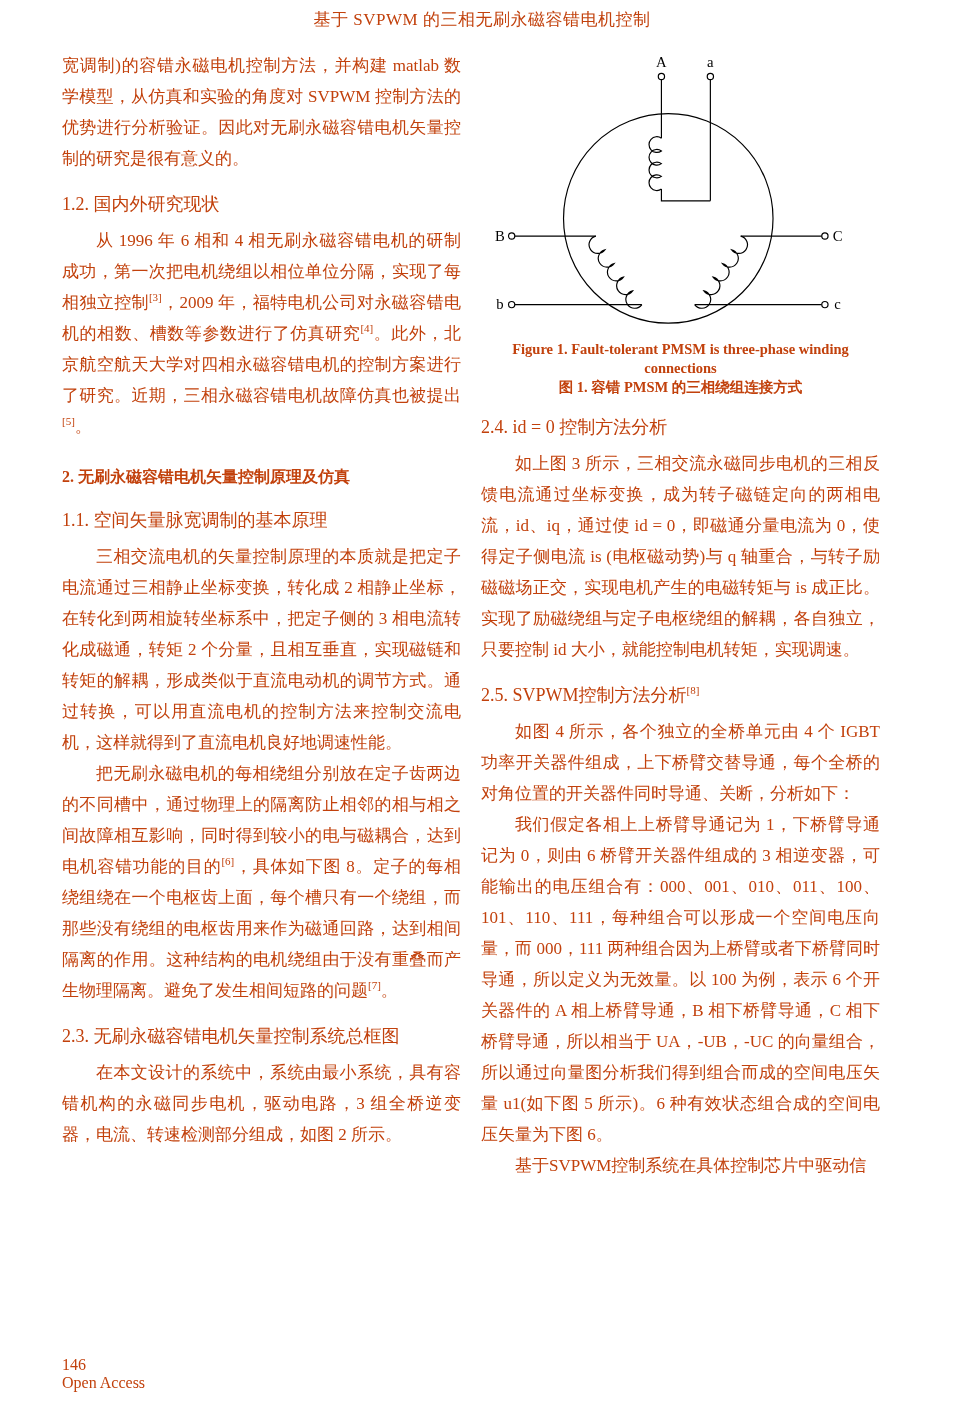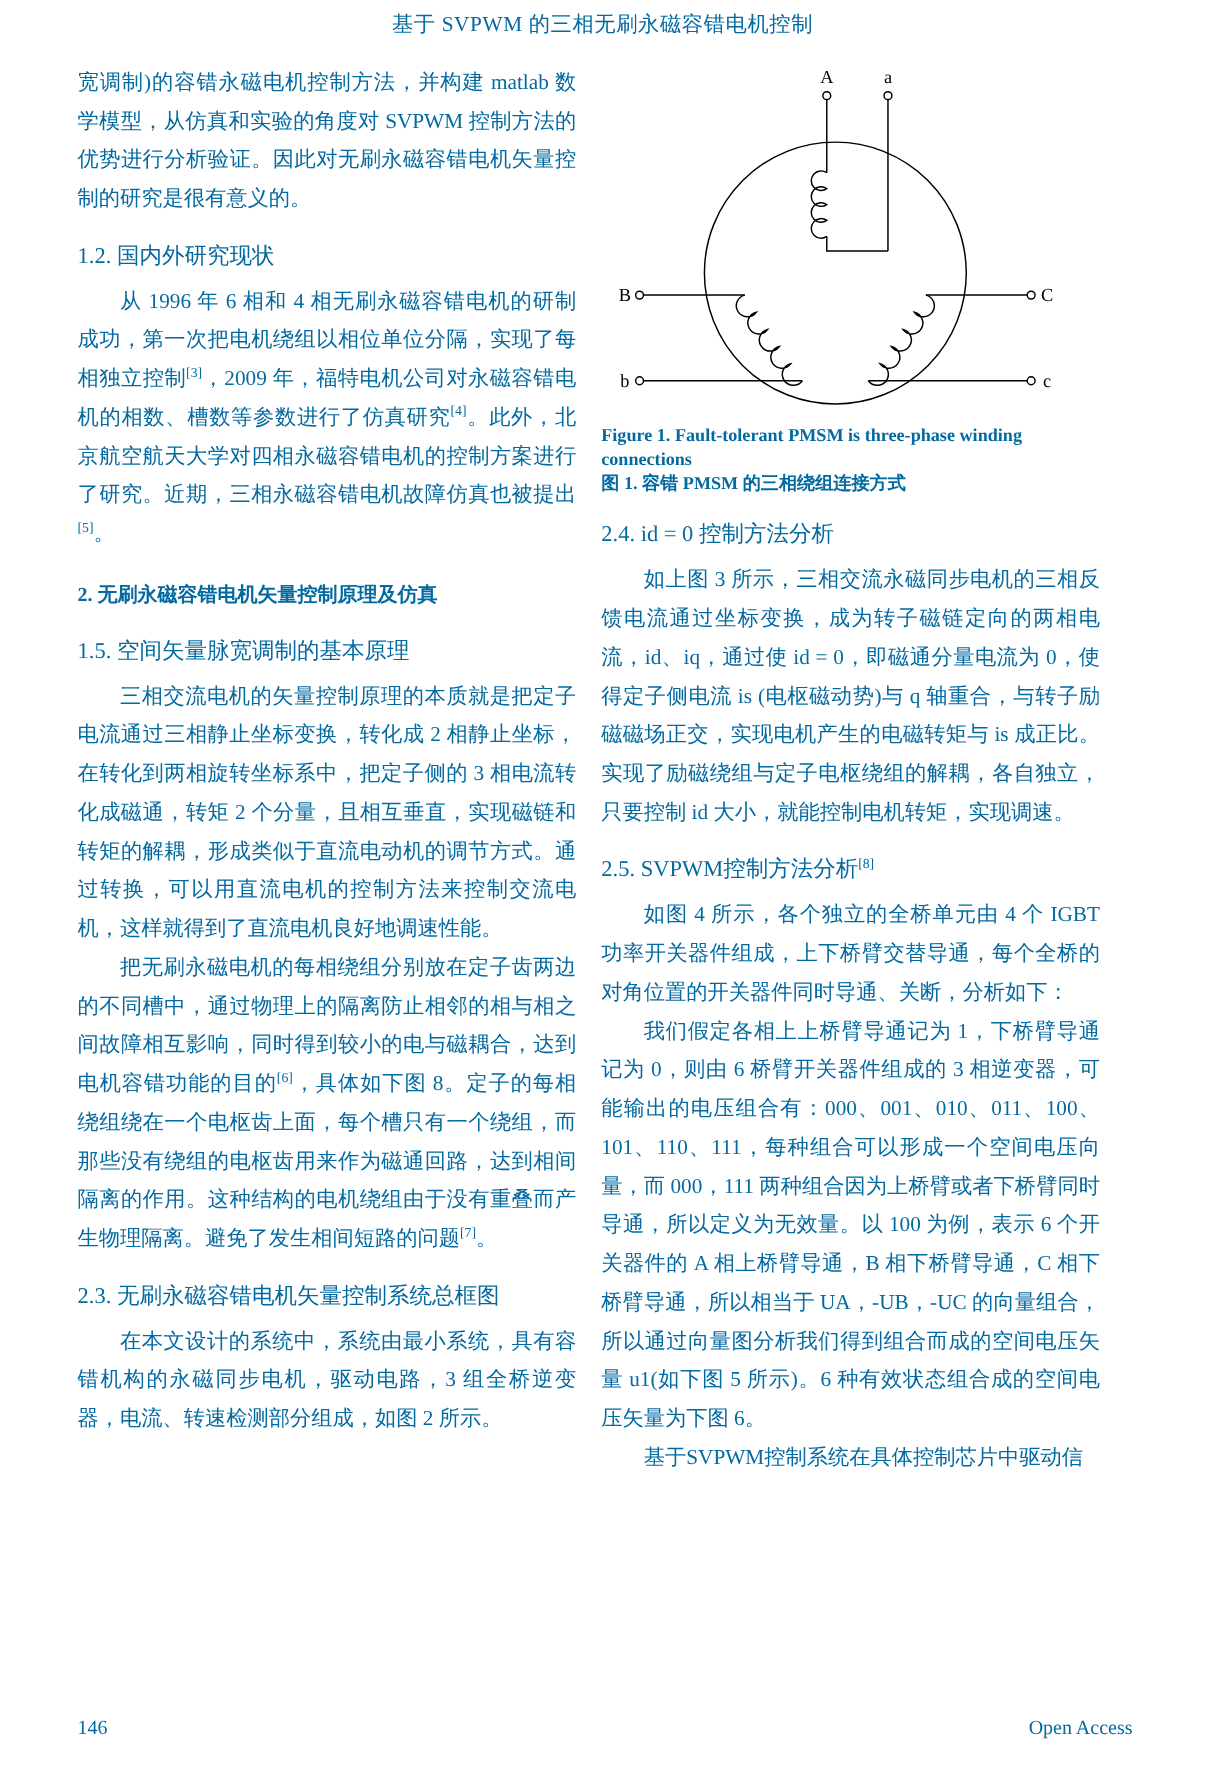--- a/index.html
+++ b/index.html
@@ -1,62 +1,62 @@
 <!DOCTYPE html>
 <html><head>
 <meta charset="utf-8">
 <style>
   * { margin:0; padding:0; box-sizing:border-box; }
   html,body { background:#ffffff; }
   .page {
-    position:relative; width:964px; height:1414px; background:#fff; color:#0369a1;
+    position:relative; width:964px; height:1414px; background:#fff; color:#c2410c;
     font-family:"Liberation Serif","DejaVu Serif",serif; overflow:hidden;
   }
   .running-title {
     position:absolute; top:8px; left:0; width:100%;
     text-align:center; font-size:17px; letter-spacing:0.5px;
   }
   .columns {
     position:absolute; top:50px; left:62px; width:842px;
     display:flex; gap:20px;
   }
   .col { width:399px; }
   p.body {
     font-size:17px; line-height:31px; text-align:justify; text-indent:2em;
   }
   p.noindent { text-indent:0; }
   h3.sec { font-size:18px; line-height:24px; font-weight:normal; margin:18px 0 9px; }
   h2.sec-main { font-size:16px; line-height:26px; font-weight:bold; margin:22px 0 10px; }
   sup { font-size:11px; line-height:0; }
   .figure { margin:2px 0 12px; }
   .fig-svg { display:block; margin:0 auto; }
-  .fig-caption { margin-top:6px; font-weight:bold; font-size:14.5px; line-height:19px; }
+  .fig-caption { margin-top:6px; text-align:center; font-weight:bold; font-size:14.5px; line-height:19px; }
   .footer {
     position:absolute; left:62px; right:58px; bottom:22px;
-    display:flex; justify-content:space-between; font-size:16px;
+    display:flex; justify-content:space-between; font-size:16px;flex-direction:column;
   }
 </style>
 </head>
 <body>
 
 <div class="page">
 
   <div class="running-title">基于 SVPWM 的三相无刷永磁容错电机控制</div>
 
   <div class="columns">
 
     <div class="col">
       <p class="body noindent">宽调制)的容错永磁电机控制方法，并构建 matlab 数学模型，从仿真和实验的角度对 SVPWM 控制方法的优势进行分析验证。因此对无刷永磁容错电机矢量控制的研究是很有意义的。</p>
 
       <h3 class="sec">1.2. 国内外研究现状</h3>
       <p class="body"><span>从 1996 年 6 相和 4 相无刷永磁容错电机的研制成功，第一次把电机绕组以相位单位分隔，实现了每相独立控制</span><sup>[3]</sup><span>，2009 年，福特电机公司对永磁容错电机的相数、槽数等参数进行了仿真研究</span><sup>[4]</sup><span>。此外，北京航空航天大学对四相永磁容错电机的控制方案进行了研究。近期，三相永磁容错电机故障仿真也被提出</span><sup>[5]</sup><span>。</span></p>
 
       <h2 class="sec-main">2. 无刷永磁容错电机矢量控制原理及仿真</h2>
 
-      <h3 class="sec">1.5. 空间矢量脉宽调制的基本原理</h3>
+      <h3 class="sec">1.1. 空间矢量脉宽调制的基本原理</h3>
       <p class="body">三相交流电机的矢量控制原理的本质就是把定子电流通过三相静止坐标变换，转化成 2 相静止坐标，在转化到两相旋转坐标系中，把定子侧的 3 相电流转化成磁通，转矩 2 个分量，且相互垂直，实现磁链和转矩的解耦，形成类似于直流电动机的调节方式。通过转换，可以用直流电机的控制方法来控制交流电机，这样就得到了直流电机良好地调速性能。</p>
 
       <p class="body"><span>把无刷永磁电机的每相绕组分别放在定子齿两边的不同槽中，通过物理上的隔离防止相邻的相与相之间故障相互影响，同时得到较小的电与磁耦合，达到电机容错功能的目的</span><sup>[6]</sup><span>，具体如下图 8。定子的每相绕组绕在一个电枢齿上面，每个槽只有一个绕组，而那些没有绕组的电枢齿用来作为磁通回路，达到相间隔离的作用。这种结构的电机绕组由于没有重叠而产生物理隔离。避免了发生相间短路的问题</span><sup>[7]</sup><span>。</span></p>
 
       <h3 class="sec">2.3. 无刷永磁容错电机矢量控制系统总框图</h3>
       <p class="body">在本文设计的系统中，系统由最小系统，具有容错机构的永磁同步电机，驱动电路，3 组全桥逆变器，电流、转速检测部分组成，如图 2 所示。</p>
     </div>
 
     <div class="col">
 

